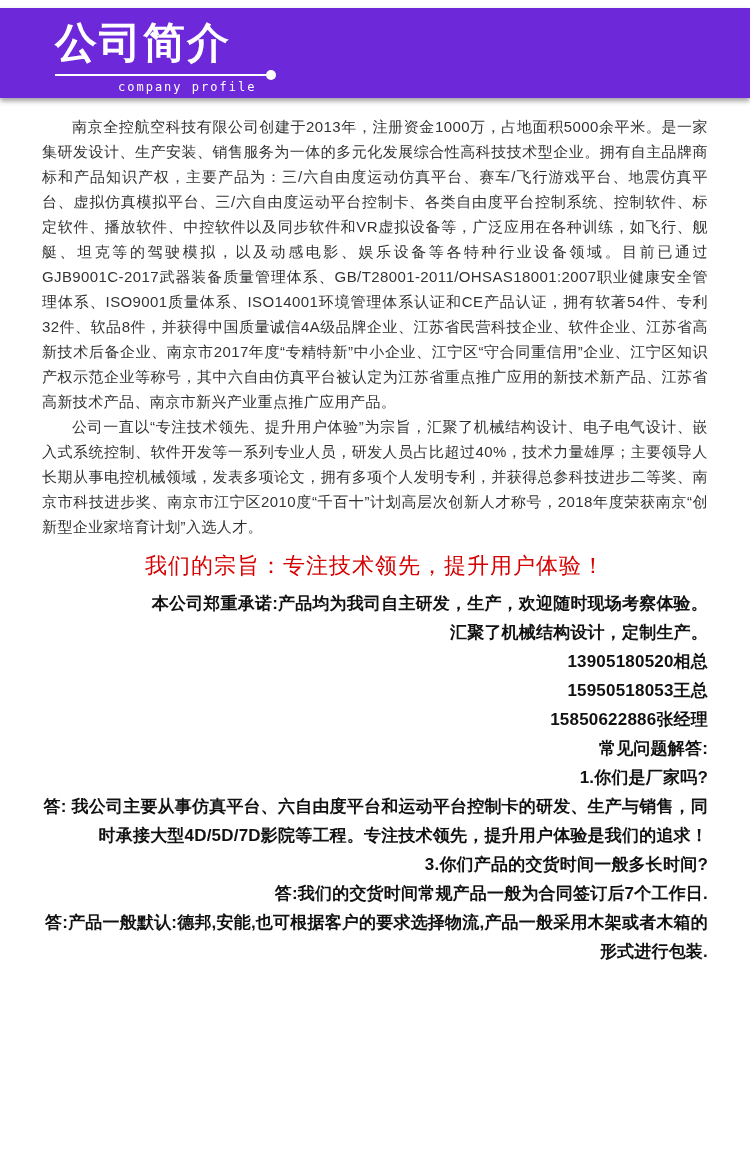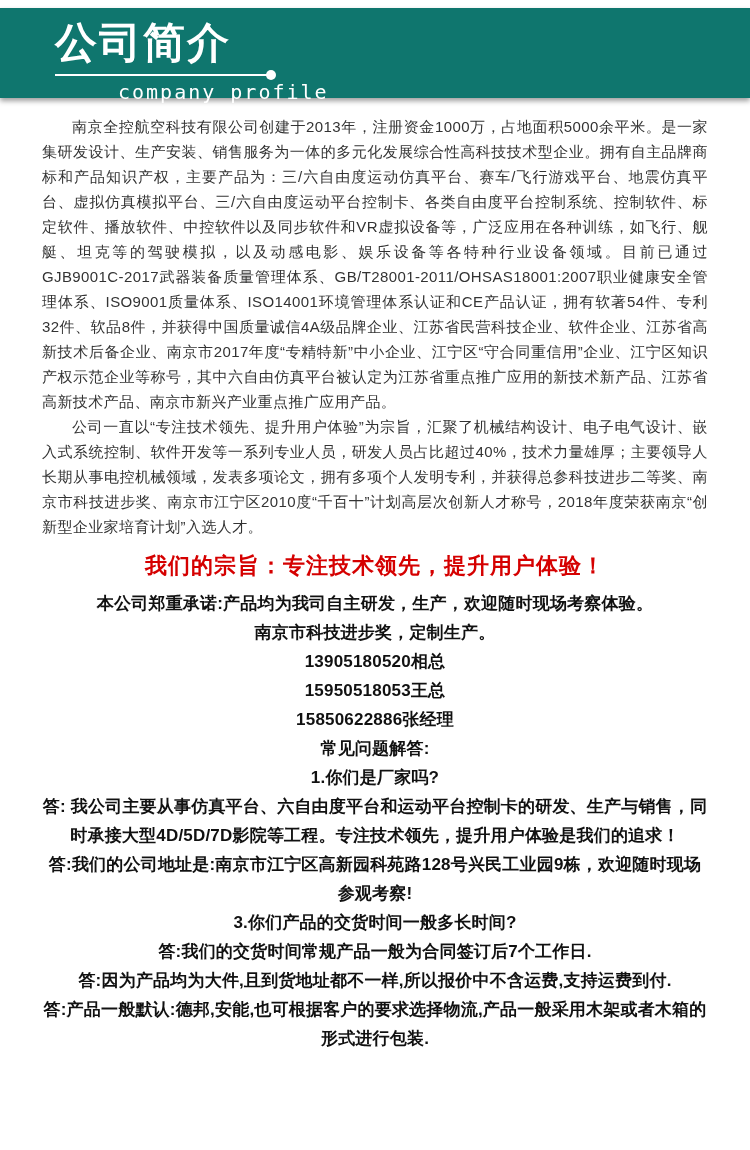--- a/index.html
+++ b/index.html
@@ -19,72 +19,70 @@
   }
   .title-rule{
     position:absolute;left:55px;top:66px;width:215px;height:2px;background:#ffffff;
   }
   .title-rule .dot{
     position:absolute;right:-6px;top:-4px;width:10px;height:10px;border-radius:50%;background:#ffffff;
   }
   .banner .subtitle{
     position:absolute;left:118px;top:72px;color:#ffffff;
     font-family:"DejaVu Sans Mono","Liberation Mono",monospace;
-    font-size:20px;letter-spacing:2px;
+    font-size:12px;letter-spacing:2px;
   }
   
   .content{padding:16px 42px 0 42px;}
   .para{
     margin:0;color:#333333;font-size:15px;line-height:25px;
     text-align:justify;text-indent:2em;letter-spacing:.4px;
   }
   .slogan{
     margin:12px 0 8px 0;text-align:center;
-    font-size:22px;font-weight:700;letter-spacing:1px;color:#d50000;
+    font-size:22px;font-weight:400;letter-spacing:1px;color:#d50000;
   }
   .bold-block p{
     margin:0;color:#111111;font-weight:700;
-    font-size:17px;line-height:29px;letter-spacing:.2px;text-align:center;
+    font-size:17px;line-height:29px;letter-spacing:.2px;text-align:right;
   }
 </style>
 </head>
 <body>
 
-<header class="banner" style="background: #0f766e; padding-left: 23px;">
+<header class="banner" style="background: #6d28d9; padding-left: 23px;">
   <h1 class="title">公司简介</h1>
   <div class="title-rule">
     <span class="dot"></span>
   </div>
   <div class="subtitle">company profile</div>
 </header>
 
 <main class="content">
 
   <p class="para">南京全控航空科技有限公司创建于2013年，注册资金1000万，占地面积5000余平米。是一家集研发设计、生产安装、销售服务为一体的多元化发展综合性高科技技术型企业。拥有自主品牌商标和产品知识产权，主要产品为：三/六自由度运动仿真平台、赛车/飞行游戏平台、地震仿真平台、虚拟仿真模拟平台、三/六自由度运动平台控制卡、各类自由度平台控制系统、控制软件、标定软件、播放软件、中控软件以及同步软件和VR虚拟设备等，广泛应用在各种训练，如飞行、舰艇、坦克等的驾驶模拟，以及动感电影、娱乐设备等各特种行业设备领域。目前已通过GJB9001C-2017武器装备质量管理体系、GB/T28001-2011/OHSAS18001:2007职业健康安全管理体系、ISO9001质量体系、ISO14001环境管理体系认证和CE产品认证，拥有软著54件、专利32件、软品8件，并获得中国质量诚信4A级品牌企业、江苏省民营科技企业、软件企业、江苏省高新技术后备企业、南京市2017年度“专精特新”中小企业、江宁区“守合同重信用”企业、江宁区知识产权示范企业等称号，其中六自由仿真平台被认定为江苏省重点推广应用的新技术新产品、江苏省高新技术产品、南京市新兴产业重点推广应用产品。</p>
   <p class="para">公司一直以“专注技术领先、提升用户体验”为宗旨，汇聚了机械结构设计、电子电气设计、嵌入式系统控制、软件开发等一系列专业人员，研发人员占比超过40%，技术力量雄厚；主要领导人长期从事电控机械领域，发表多项论文，拥有多项个人发明专利，并获得总参科技进步二等奖、南京市科技进步奖、南京市江宁区2010度“千百十”计划高层次创新人才称号，2018年度荣获南京“创新型企业家培育计划”入选人才。</p>
 
   <h2 class="slogan" style="color: rgb(213, 0, 0);">我们的宗旨：专注技术领先，提升用户体验！</h2>
 
   <div class="bold-block">
     <p>本公司郑重承诺:产品均为我司自主研发，生产，欢迎随时现场考察体验。</p>
-    <p>南京市科技进步奖，定制生产。</p>
+    <p>汇聚了机械结构设计，定制生产。</p>
 
     <p>13905180520相总</p>
     <p>15950518053王总</p>
     <p>15850622886张经理</p>
 
     <p>常见问题解答:</p>
 
     <p>1.你们是厂家吗?</p>
     <p>答: 我公司主要从事仿真平台、六自由度平台和运动平台控制卡的研发、生产与销售，同时承接大型4D/5D/7D影院等工程。专注技术领先，提升用户体验是我们的追求！</p>
 
-    <p>答:我们的公司地址是:南京市江宁区高新园科苑路128号兴民工业园9栋，欢迎随时现场参观考察!</p>
 
     <p>3.你们产品的交货时间一般多长时间?</p>
     <p>答:我们的交货时间常规产品一般为合同签订后7个工作日.</p>
 
-    <p>答:因为产品均为大件,且到货地址都不一样,所以报价中不含运费,支持运费到付.</p>
 
     <p>答:产品一般默认:德邦,安能,也可根据客户的要求选择物流,产品一般采用木架或者木箱的形式进行包装.</p>
 
   </div>
 
 </main>
 
 </body></html>

